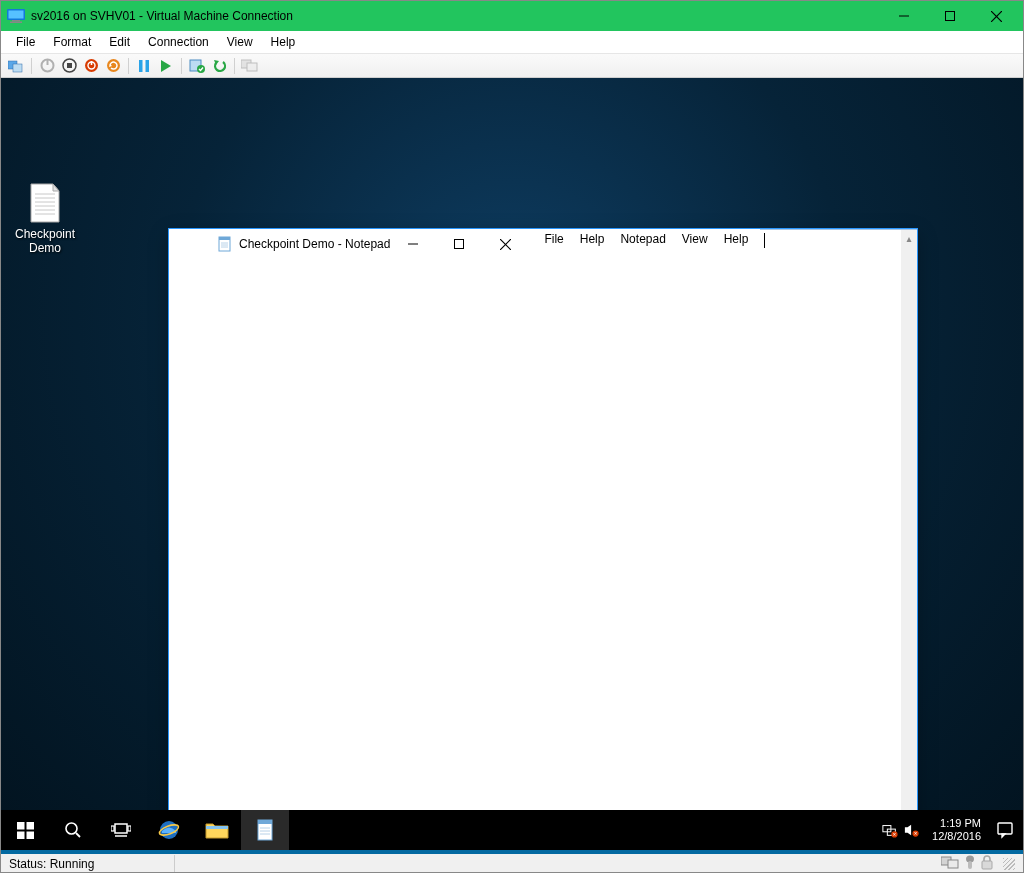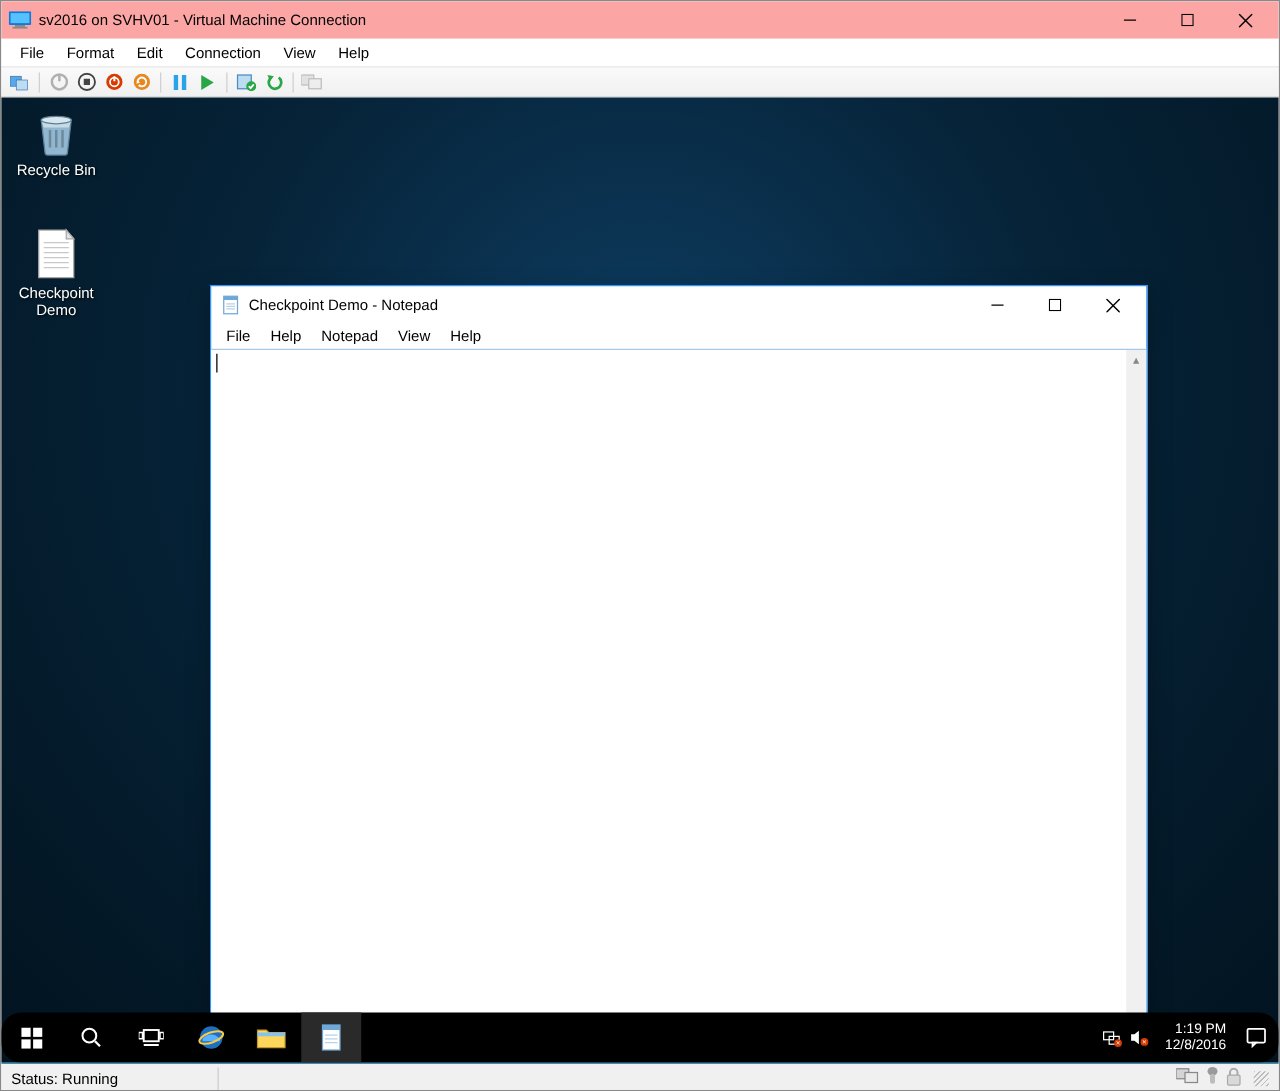--- a/index.html
+++ b/index.html
@@ -10,21 +10,21 @@
   width: 1024px;
   height: 873px;
   overflow: hidden;
   position: relative;
   border: 1px solid #888;
 }
 
 
 .vm-titlebar {
   height: 30px;
-  background: #fca5a5;
+  background: #22c55e;
   display: flex;
   align-items: center;
   padding: 0 4px;
 }
 .vm-titlebar .app-icon { width: 18px; height: 14px; margin: 0 6px 0 2px; }
 .vm-titlebar .title { flex: 0 0 auto; font-size: 12px; color: #000; }
 .vm-titlebar .spacer { flex: 1; }
 .win-ctrl {
   width: 46px; height: 30px; display: flex; align-items: center; justify-content: center;
   cursor: pointer; font-family: "Segoe UI", sans-serif;
@@ -75,22 +75,23 @@
 .desktop-icon .ic { width: 42px; height: 42px; margin: 0 auto 3px; display:flex; align-items:center; justify-content:center; }
 .desktop-icon .lbl { text-shadow: 1px 1px 2px rgba(0,0,0,.9); line-height: 1.2; }
 
 
 .notepad {
   position: absolute;
   left: 167px; top: 150px;
   width: 750px; height: 618px;
   background: #fff;
   border: 1px solid #2997ff;
-  display: flex; flex-direction: column;
+  display: flex; flex-direction: row;
   box-shadow: 0 6px 18px rgba(0,0,0,.26);
+  padding-left: 40px;
 }
 .np-titlebar {
   height: 30px; display: flex; align-items: center; padding: 0 4px;
 }
 .np-titlebar .np-icon { width: 16px; height: 16px; margin: 0 6px 0 4px; }
 .np-titlebar .title { font-size: 12px; }
 .np-titlebar .spacer { flex:1; }
 .np-menubar {
   height: 20px; display:flex; align-items:center; padding: 0 4px; font-size:12px;
 }
@@ -114,32 +115,32 @@
   position:absolute; left:0; right:16px; bottom:0; height:16px; background:#f0f0f0;
 }
 .np-hscroll .arrow { width:16px; height:16px; display:inline-flex; align-items:center; justify-content:center; color:#888; font-size:10px; }
 .np-corner { position:absolute; right:0; bottom:0; width:16px; height:16px; background:#f0f0f0; }
 .np-corner::before { content:""; position:absolute; right:2px; bottom:2px; width:10px; height:10px;
   background: repeating-linear-gradient(135deg,#bbb 0,#bbb 1px,transparent 1px,transparent 3px); }
 
 
 .taskbar {
   position:absolute; left:0; right:0; bottom:0; height:40px;
-  background:#000; display:flex; align-items:center; color:#fff;border-radius:16px;
+  background:#000; display:flex; align-items:center; color:#fff;
 }
 .taskbar .tb-btn { width:48px; height:40px; display:flex; align-items:center; justify-content:center; cursor:pointer; }
 .taskbar .tb-btn.active { background:#2a2a2a; }
 .taskbar .tb-spacer { flex:1; }
 .tray { display:flex; align-items:center; gap:6px; padding:0 6px; }
 .tray .clock { text-align:right; font-size:11px; line-height:1.15; padding:0 6px; }
 .tray .tiny { width:16px; height:16px; display:flex; align-items:center; justify-content:center; cursor:pointer; }
 
 
 .statusbar {
-  height: 24px; background:#f0f0f0; border-top:1px solid #0369a1;
+  height: 24px; background:#f0f0f0; border-top:4px solid #0369a1;
   display:flex; align-items:center; padding:0 8px; font-size:12px;
 }
 .statusbar .sb-sep { width:1px; height:18px; background:#ccc; margin:0 10px 0 80px; }
 .statusbar .sb-spacer { flex:1; }
 .statusbar .sb-icons { display:flex; gap:6px; align-items:center; padding-right:6px; }
 .sb-grip { width:12px; height:12px; margin-left:4px;
   background: repeating-linear-gradient(135deg,#bbb 0,#bbb 1px,transparent 1px,transparent 3px); }
 </style>
 </head>
 <body>
@@ -246,33 +247,20 @@
   <span class="tbtn" style="opacity:.5">
     <svg width="18" height="14">
         <rect x="0" y="1" width="10" height="8" fill="#d0d0d0" stroke="#888"></rect>
         <rect x="6" y="4" width="10" height="8" fill="#e8e8e8" stroke="#888"></rect>
       </svg>
   </span>
 </div>
 
 <div class="guest">
 
-  <div class="desktop-icon" style="left:6px; top:6px;">
-    <div class="ic">
-      <svg width="40" height="42" viewBox="0 0 40 42">
-        <path d="M8 12 L32 12 L29 38 Q29 40 27 40 L13 40 Q11 40 11 38 Z" fill="#90b7cf" stroke="#5d7f93" stroke-width="1"></path>
-        <path d="M8 12 L32 12 L30 18 L10 18 Z" fill="#c7dbe6"></path>
-        <ellipse cx="20" cy="12" rx="12" ry="3" fill="#d8e7ef" stroke="#5d7f93" stroke-width="1"></ellipse>
-        <rect x="14" y="20" width="2" height="14" fill="#6d8a9c"></rect>
-        <rect x="19" y="20" width="2" height="14" fill="#6d8a9c"></rect>
-        <rect x="24" y="20" width="2" height="14" fill="#6d8a9c"></rect>
-      </svg>
-    </div>
-    <div class="lbl">Recycle Bin</div>
-  </div>
 
   <div class="desktop-icon" style="left:6px; top:104px;">
     <div class="ic">
       <svg width="36" height="42" viewBox="0 0 36 42">
         <path d="M4 2 L26 2 L32 9 L32 40 L4 40 Z" fill="#fff" stroke="#a8a8a8"></path>
         <path d="M26 2 L26 9 L32 9 Z" fill="#e3e3e3" stroke="#a8a8a8"></path>
         <line x1="8" y1="12" x2="28" y2="12" stroke="#c8c8c8"></line>
         <line x1="8" y1="16" x2="28" y2="16" stroke="#c8c8c8"></line>
         <line x1="8" y1="20" x2="28" y2="20" stroke="#c8c8c8"></line>
         <line x1="8" y1="24" x2="28" y2="24" stroke="#c8c8c8"></line>

